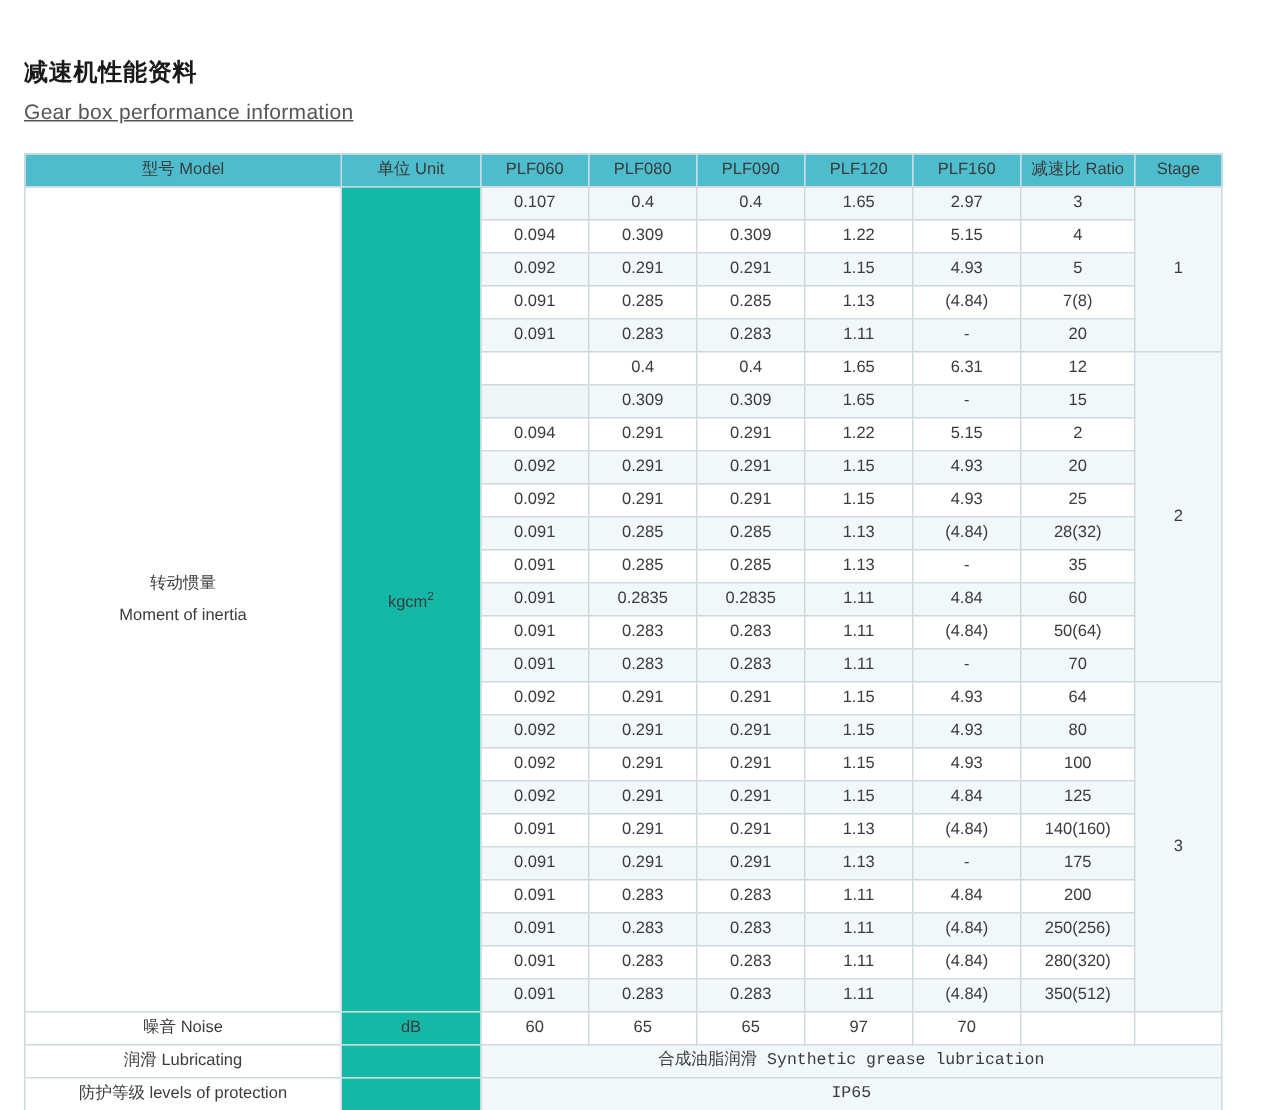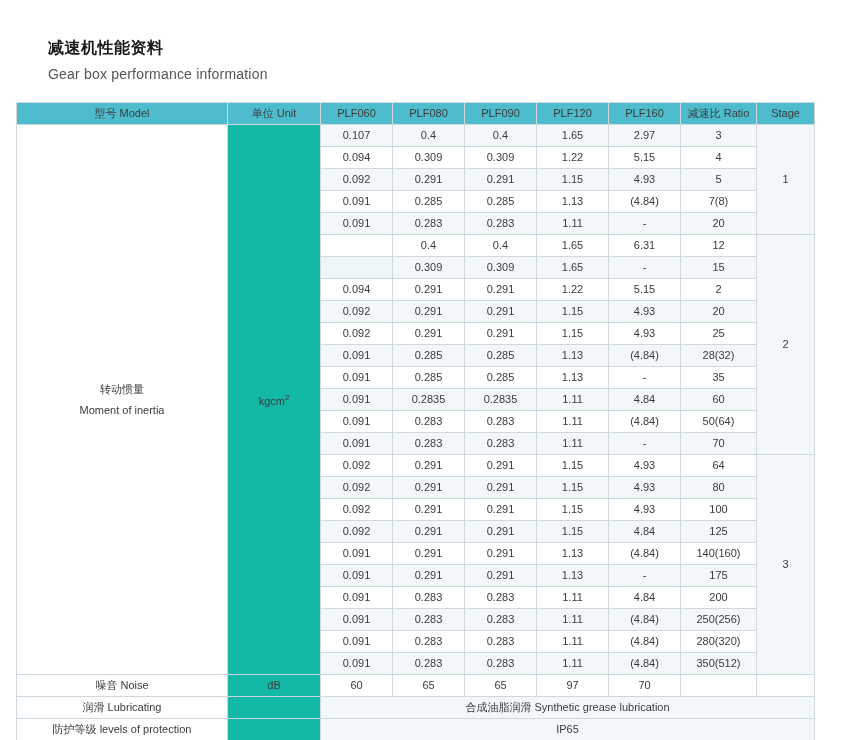--- a/index.html
+++ b/index.html
@@ -16,33 +16,33 @@
   }
   .page {
     position: relative;
     width: 847px;
     height: 740px;
     box-sizing: border-box;
     padding: 0 16px;
   }
   .titles {
     padding-top: 38px;
-    margin-left: 32px;
   }
   .title-cn {
     font-size: 16px;
     font-weight: bold;
     color: #1a1a1a;
     letter-spacing: 0.5px;
   }
   .title-en {
     font-size: 14px;
     color: #555555;
     margin-top: 7px;
     letter-spacing: 0.2px;
+    text-decoration: underline;
   }
   table.spec {
     margin-top: 20px;
     border-collapse: collapse;
     width: 661px;
     table-layout: fixed;
   }
   table.spec th, table.spec td {
     border: 1px solid #cfd9dd;
     font-size: 11px;
@@ -83,20 +83,21 @@
     background: #f2f8fa;
     font-size: 12px;
   }
   tr.alt td.data { background: #f2f8fa; }
   tr.plain td.data { background: #ffffff; }
   td.data.empty { background: #eef6f8; }
   tr.alt td.data.empty { background: #eef6f8; }
 
   td.merged-note {
     background: #f2f8fa;
+    font-family: Liberation Mono, monospace;
   }
   .sup {
     font-size: 8px;
     vertical-align: super;
   }
   td.row-label-small {
     text-align: left;
     padding-left: 14px;
   }
 </style>

